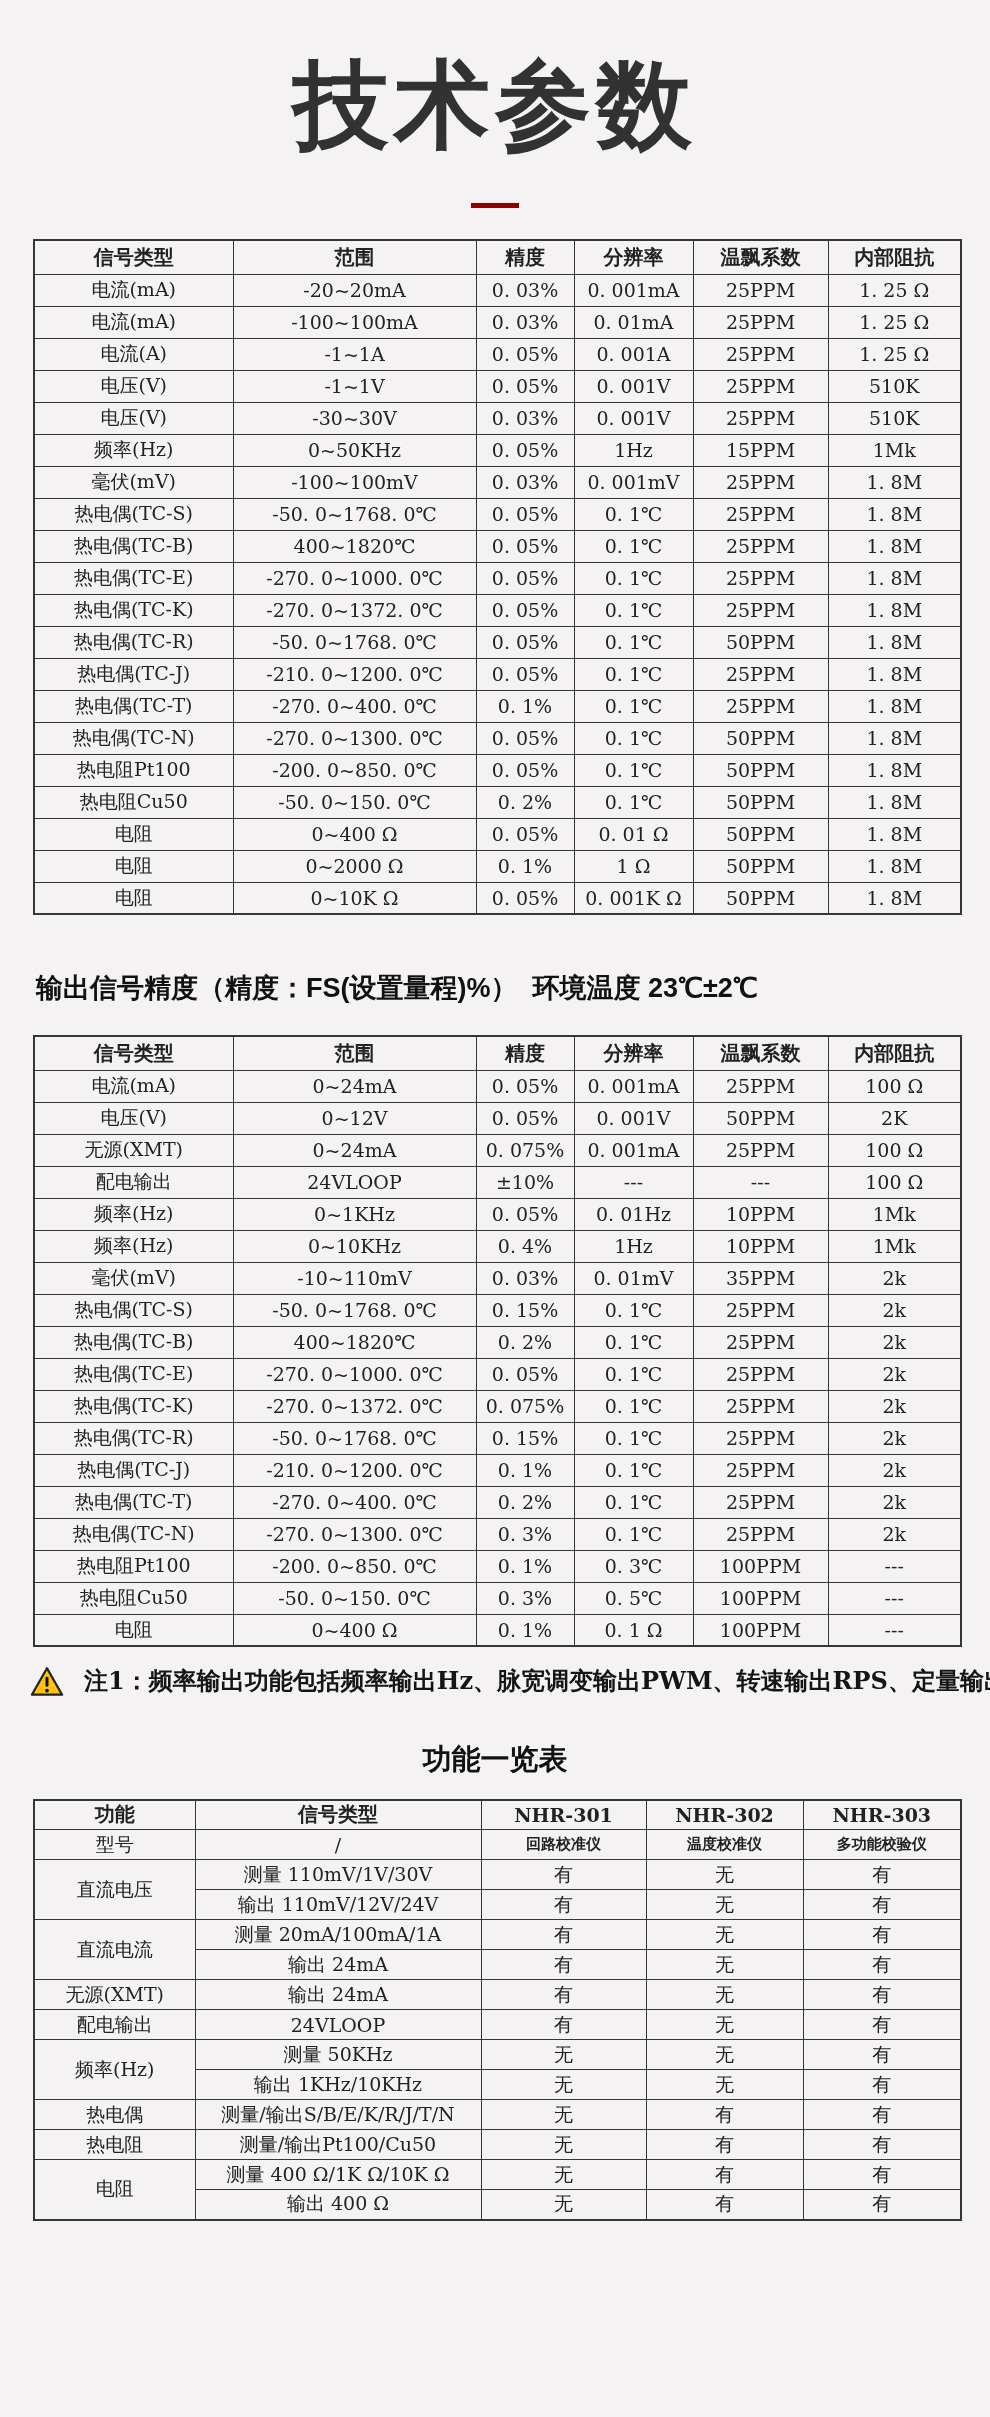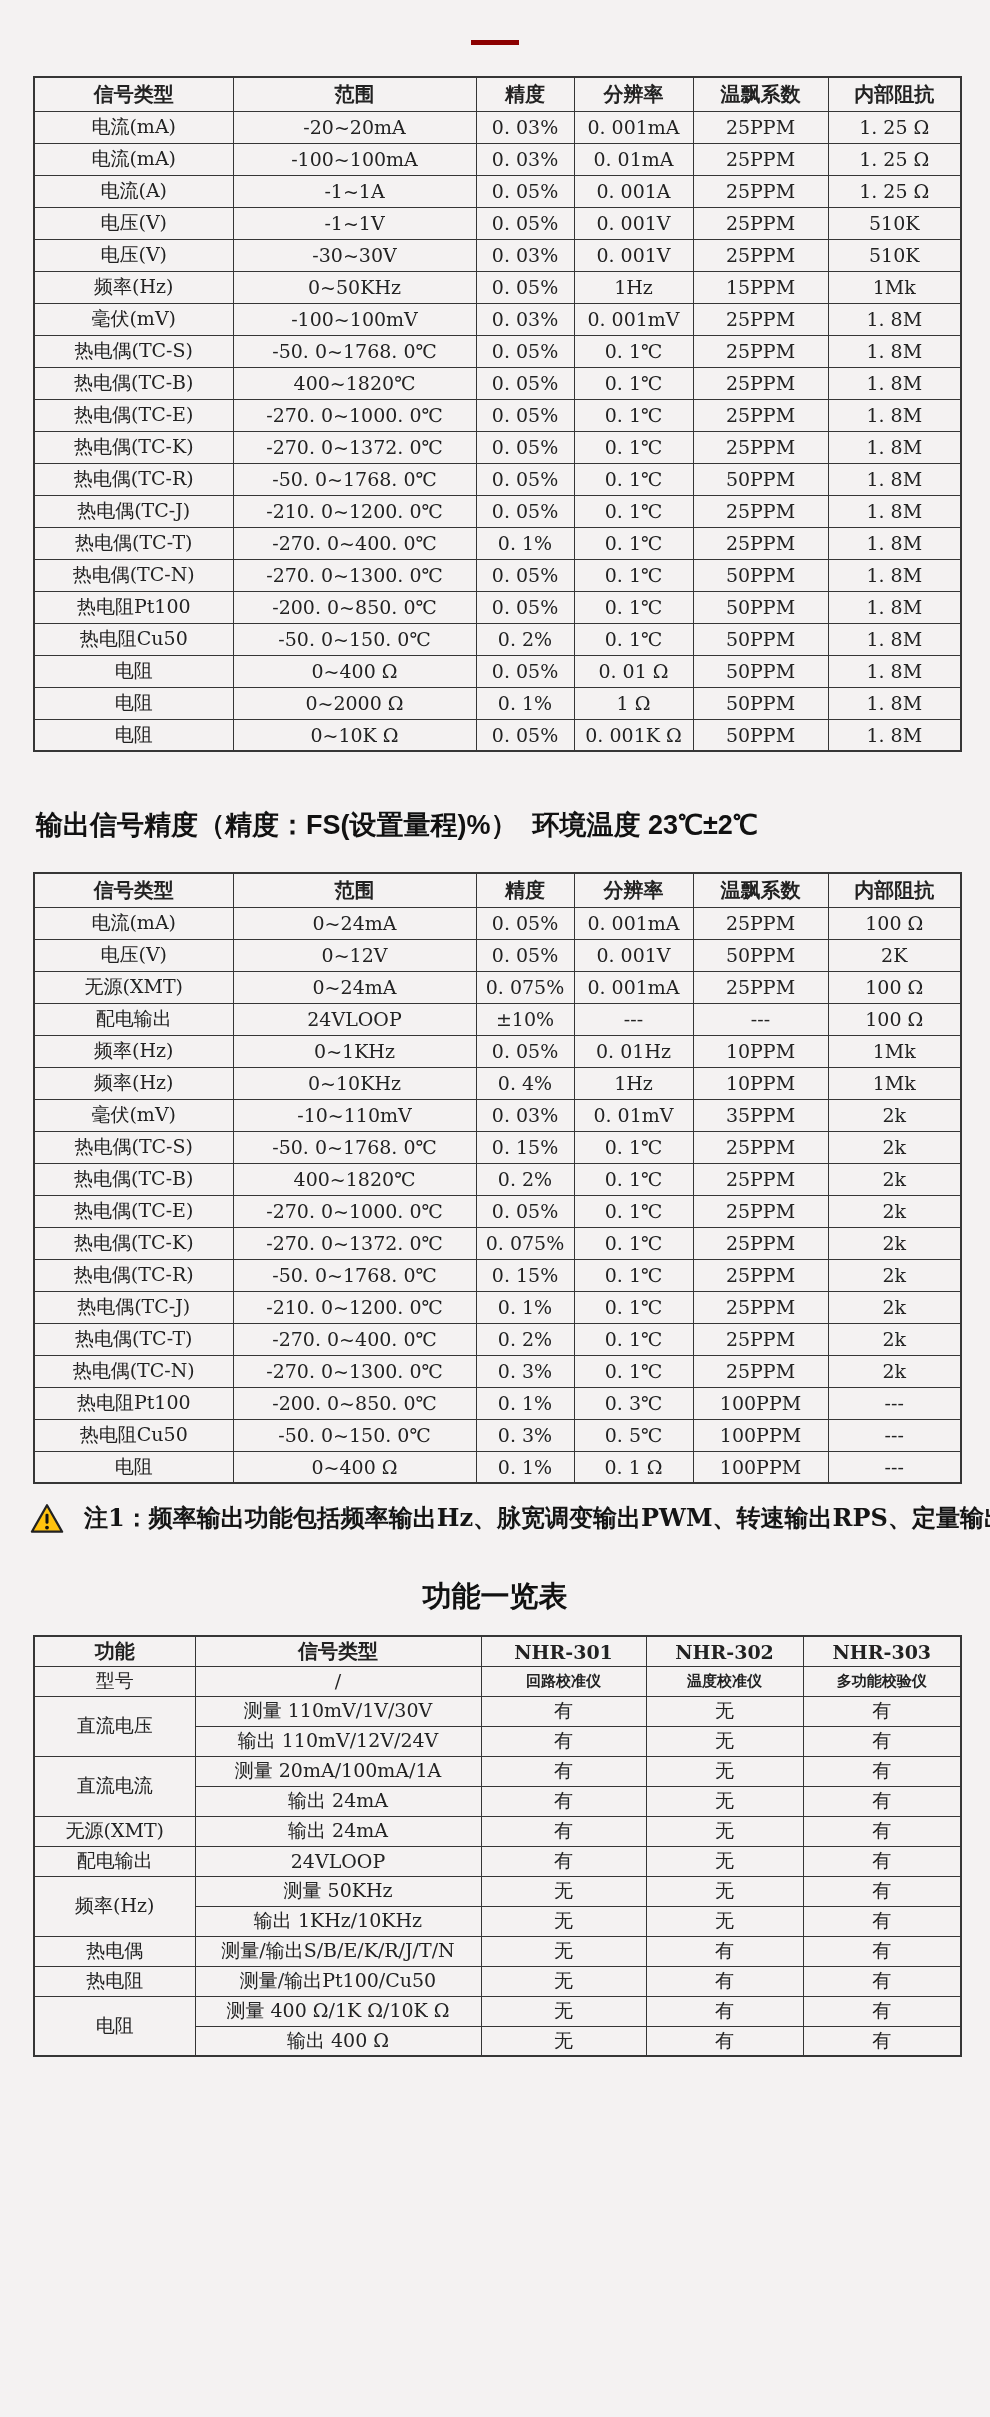--- a/index.html
+++ b/index.html
@@ -88,20 +88,21 @@
   }
   table.func-table tr.subheader td { font-weight: normal; }
   table.func-table tr.subheader td:nth-child(n+3) { font-weight: bold; font-size: 15px; }
   .warn-icon { display:inline-flex; flex: 0 0 auto; }
 </style>
 </head>
 <body>
 
 <div class="page">
 
+  <h1 class="page-title">技术参数</h1>
   <div class="title-underline"></div>
 
   <table class="spec-table" id="measure-table">
     <colgroup>
       <col style="width:199px">
         <col style="width:243px">
         <col style="width:98px">
       <col style="width:119px">
         <col style="width:135px">
         <col style="width:133px">

